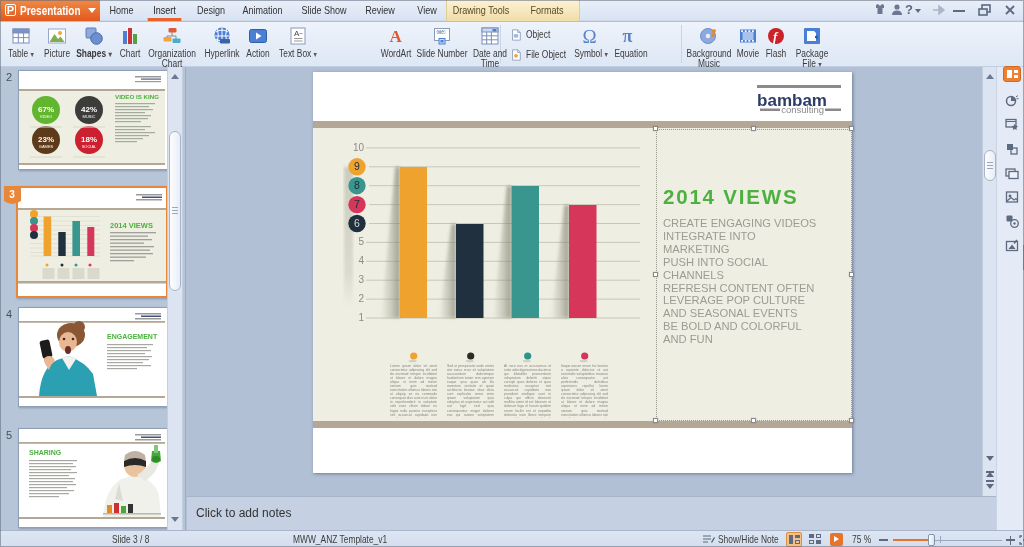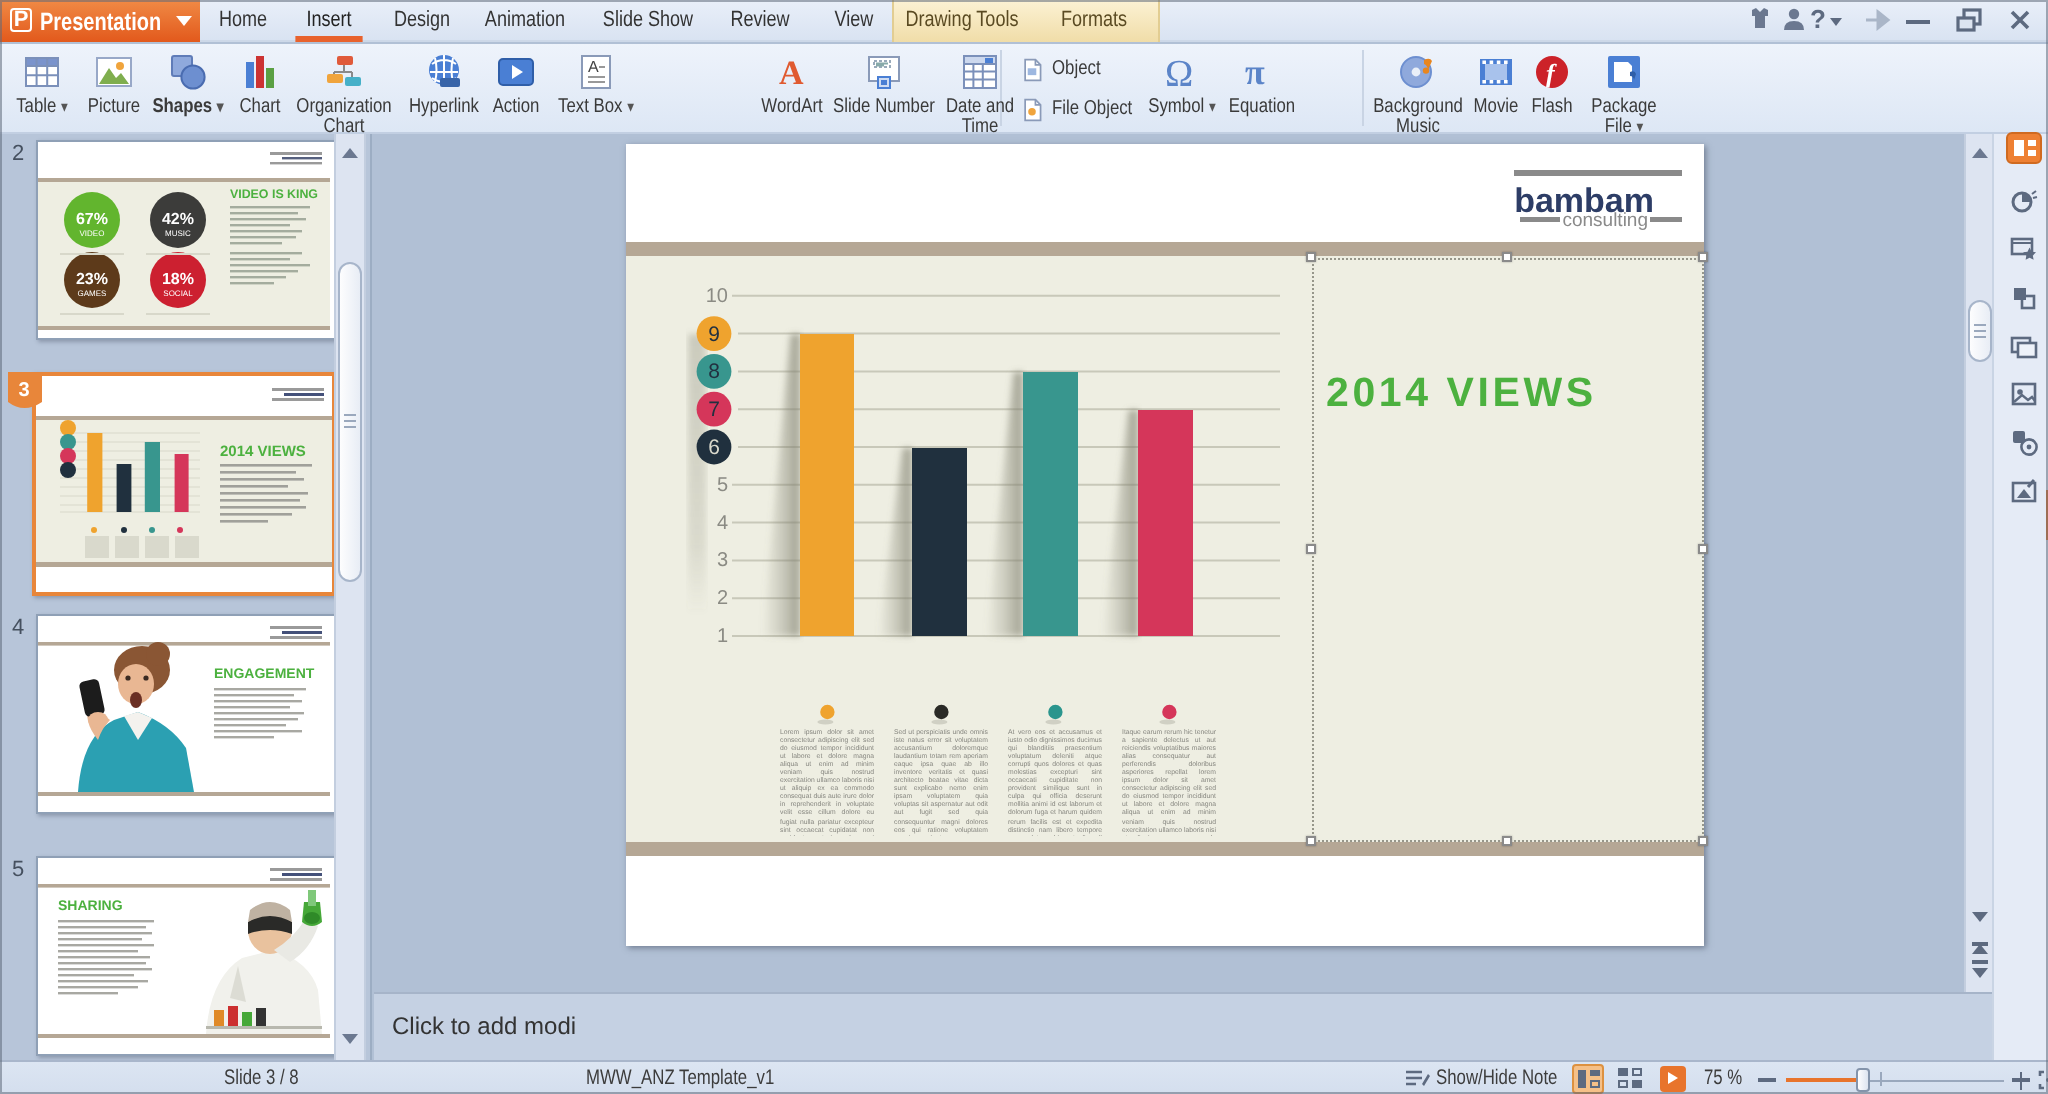--- a/index.html
+++ b/index.html
@@ -485,20 +485,21 @@
   <circle cx="157.7" cy="284" r="3.6" fill="#2a2a26"></circle>
   <circle cx="214.7" cy="284" r="3.6" fill="#2a958d"></circle>
   <circle cx="271.7" cy="284" r="3.6" fill="#d5365a"></circle>
  </svg>
  <div class="abs greek" style="left:77px;">Lorem ipsum dolor sit amet consectetur adipiscing elit sed do eiusmod tempor incididunt ut labore et dolore magna aliqua ut enim ad minim veniam quis nostrud exercitation ullamco laboris nisi ut aliquip ex ea commodo consequat duis aute irure dolor in reprehenderit in voluptate velit esse cillum dolore eu fugiat nulla pariatur excepteur sint occaecat cupidatat non proident sunt in culpa qui officia deserunt mollit anim id est laborum sed ut perspiciatis unde omnis iste natus error sit voluptatem accusantium doloremque laudantium totam rem aperiam eaque ipsa quae ab illo inventore veritatis</div>
  <div class="abs greek" style="left:134px;">Sed ut perspiciatis unde omnis iste natus error sit voluptatem accusantium doloremque laudantium totam rem aperiam eaque ipsa quae ab illo inventore veritatis et quasi architecto beatae vitae dicta sunt explicabo nemo enim ipsam voluptatem quia voluptas sit aspernatur aut odit aut fugit sed quia consequuntur magni dolores eos qui ratione voluptatem sequi nesciunt neque porro quisquam est qui dolorem ipsum quia dolor sit amet consectetur adipisci velit sed quia non numquam eius modi tempora incidunt ut labore et dolore magnam aliquam quaerat voluptatem ut enim ad minima</div>
  <div class="abs greek" style="left:191px;">At vero eos et accusamus et iusto odio dignissimos ducimus qui blanditiis praesentium voluptatum deleniti atque corrupti quos dolores et quas molestias excepturi sint occaecati cupiditate non provident similique sunt in culpa qui officia deserunt mollitia animi id est laborum et dolorum fuga et harum quidem rerum facilis est et expedita distinctio nam libero tempore cum soluta nobis est eligendi optio cumque nihil impedit quo minus id quod maxime placeat facere possimus omnis voluptas assumenda est omnis dolor repellendus temporibus autem quibusdam et aut officiis</div>
  <div class="abs greek" style="left:248px;">Itaque earum rerum hic tenetur a sapiente delectus ut aut reiciendis voluptatibus maiores alias consequatur aut perferendis doloribus asperiores repellat lorem ipsum dolor sit amet consectetur adipiscing elit sed do eiusmod tempor incididunt ut labore et dolore magna aliqua ut enim ad minim veniam quis nostrud exercitation ullamco laboris nisi ut aliquip ex ea commodo consequat duis aute irure dolor in reprehenderit in voluptate velit esse cillum dolore eu fugiat nulla pariatur excepteur sint occaecat cupidatat non proident sunt in culpa qui officia deserunt mollit anim</div>
  <div class="abs" id="selbox"></div>
  <div class="abs" id="s-title">2014 VIEWS</div>
+ <div class="abs" id="s-body">CREATE ENGAGING VIDEOS<br>INTEGRATE INTO<br>MARKETING<br>PUSH INTO SOCIAL<br>CHANNELS<br>REFRESH CONTENT OFTEN<br>LEVERAGE POP CULTURE<br>AND SEASONAL EVENTS<br>BE BOLD AND COLORFUL<br>AND FUN</div>
  <div class="abs handle" style="left:340px;top:54px;"></div>
  <div class="abs handle" style="left:438px;top:54px;"></div>
  <div class="abs handle" style="left:536px;top:54px;"></div>
  <div class="abs handle" style="left:340px;top:200px;"></div>
  <div class="abs handle" style="left:536px;top:200px;"></div>
  <div class="abs handle" style="left:340px;top:346px;"></div>
  <div class="abs handle" style="left:438px;top:346px;"></div>
  <div class="abs handle" style="left:536px;top:346px;"></div>
 </div>
 
@@ -547,21 +548,21 @@
     </svg>
  <svg class="abs sico" style="top:172px;" viewBox="0 0 14 14">
       <rect x="1.5" y="2.5" width="11" height="9" fill="none" stroke="#5d6a80" stroke-width="1.3"></rect>
       <path d="M3.5 10 L7 5.5 L10.5 10 Z" fill="#5d6a80"></path>
       <path d="M12 1 L9 4.5" stroke="#5d6a80" stroke-width="1.5"></path>
     </svg>
  <div class="abs" style="left:26px;top:178px;width:2px;height:25px;background:#e8742c;"></div>
 </div>
 
 <div class="abs" id="notes">
-    <div class="abs ntext">Click to add modi</div>
+    <div class="abs ntext">Click to add notes</div>
   </div>
 
 <div class="abs" id="statusbar">
  <div class="abs stxt" style="left:112px;">Slide 3 / 8</div>
  <div class="abs stxt" style="left:293px;">MWW_ANZ Template_v1</div>
  <svg class="abs" style="left:702px;top:3px;width:13px;height:11px;" viewBox="0 0 13 11">
       <path d="M1 2 H9 M1 5 H9 M1 8 H6" stroke="#5d6a80" stroke-width="1.2"></path>
       <path d="M9 8 L12 3 L13 4 L10 9 Z" fill="#5d6a80"></path>
     </svg>
  <div class="abs stxt" style="left:718px;">Show/Hide Note</div>

